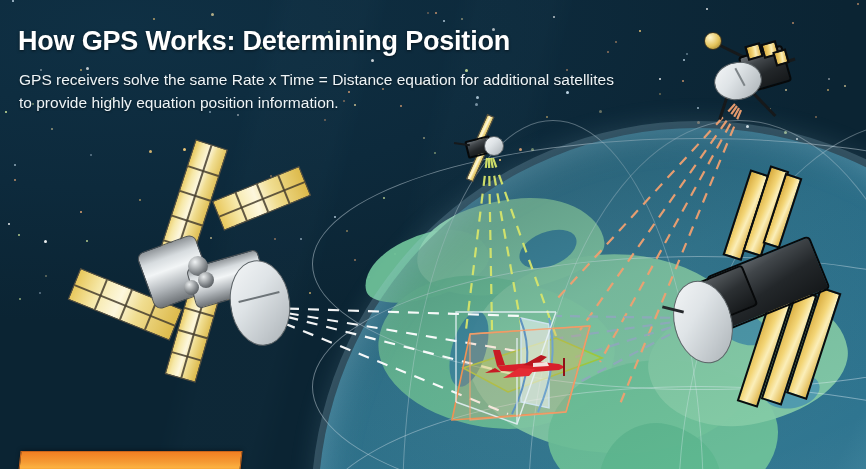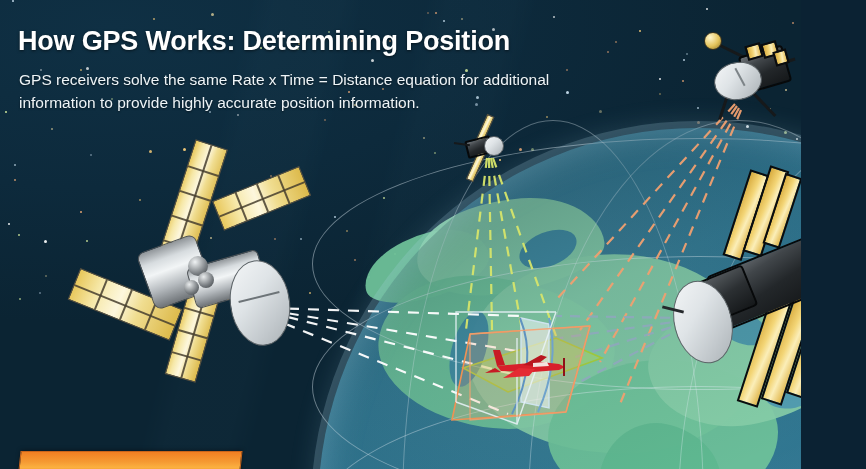--- a/index.html
+++ b/index.html
@@ -1,21 +1,21 @@
 <!DOCTYPE html>
 <html><head>
 <meta charset="utf-8">
 <title>How GPS Works</title>
 <style>
   html,body{margin:0;padding:0;background:#0b2233;}
   body{font-family:"Liberation Sans", sans-serif;}
 
   #stage{
     position:relative;
-    width:801px; height:469px;
+    width:866px; height:469px;
     overflow:hidden;
     background:#0d2a3d;
   }
 
   
   .sky{
     position:absolute; inset:0;
     background:
       radial-gradient(120% 90% at 14% 6%,  #0f3044 0%, #0d2a3c 38%, #0b2433 70%),
       linear-gradient(160deg,#0d2c3f 0%, #0b2436 55%, #0a2130 100%);
@@ -412,17 +412,17 @@
     <div class="gold-slab" style="left:152px; top:114px; width:18px; height:108px; transform:rotate(18deg); transform-origin:50% 0;"></div>
 
     <div class="dark-body" style="left:44px; top:78px; width:108px; height:54px; transform:rotate(-22deg); border-radius:5px;"></div>
     <div class="dark-body" style="left:34px; top:96px; width:46px; height:40px; transform:rotate(-22deg); border-radius:4px; background:linear-gradient(168deg,#575c60 0%,#2b2f32 50%,#15181a 100%);"></div>
 
     <div class="dish" style="left:6px; top:104px; width:56px; height:82px; transform:rotate(-14deg);"></div>
     <div style="position:absolute;left:-6px;top:132px;width:22px;height:3px;background:#24282b;transform:rotate(14deg);"></div>
   </div>
 
   <div class="title">How GPS Works: Determining Position</div>
-  <div class="subtitle">GPS receivers solve the same Rate x Time = Distance equation for additional information to provide highly accurate position information.</div>
+  <div class="subtitle">GPS receivers solve the same Rate x Time = Distance equation for additional satellites to provide highly equation position information.</div>
 
   <div class="orange-bar"></div>
 
 </div>
 
 </body></html>

